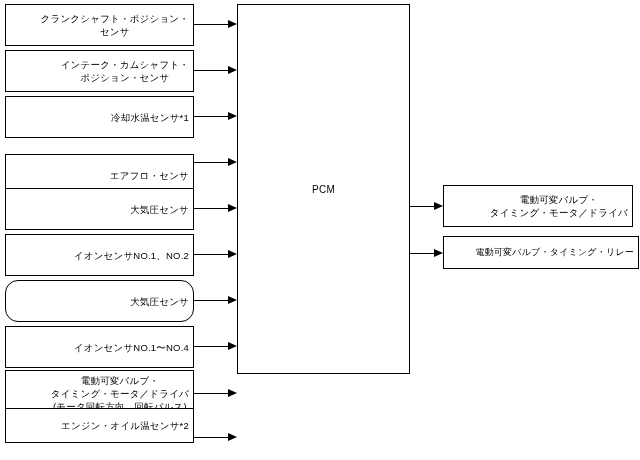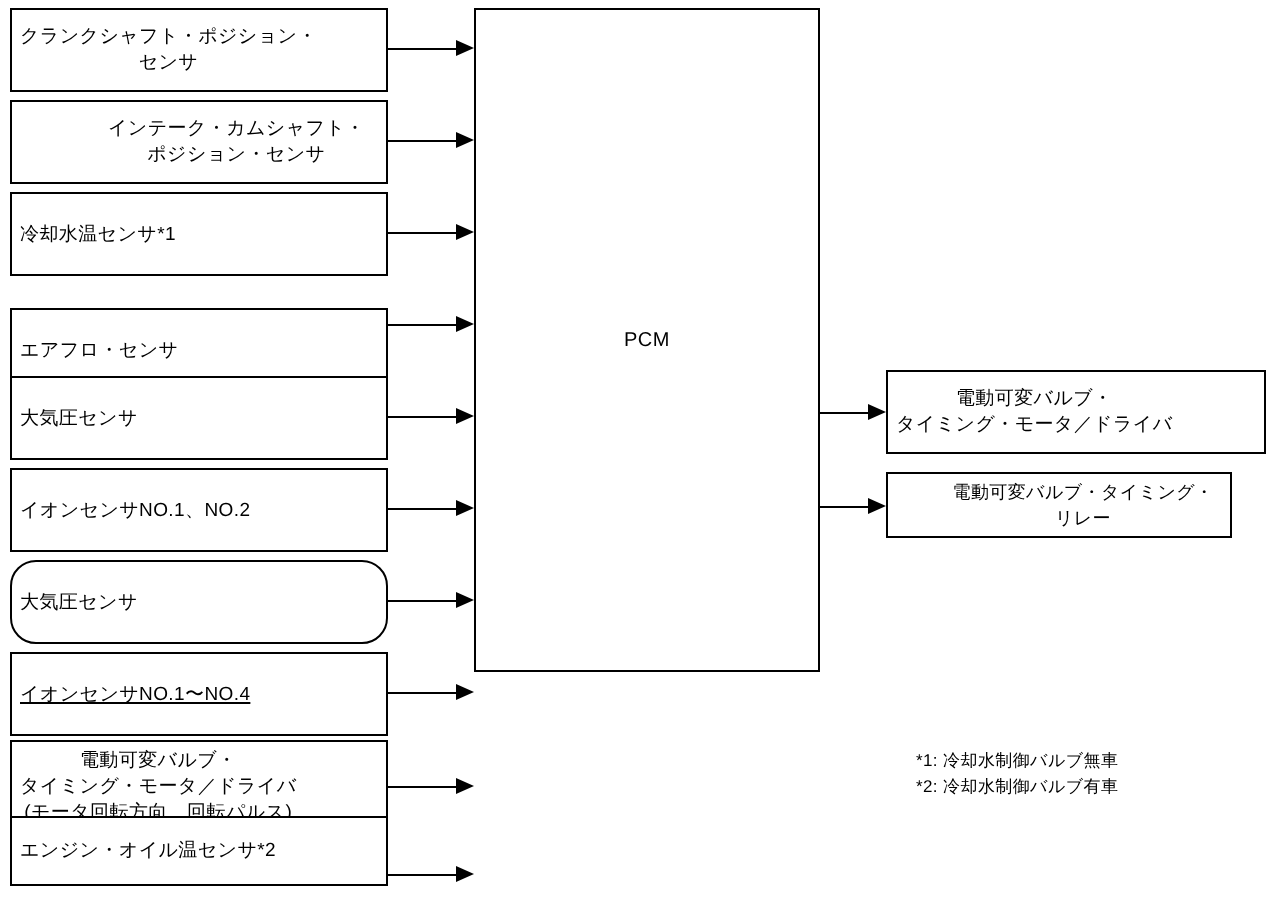--- a/index.html
+++ b/index.html
@@ -15,21 +15,21 @@
     font-family: "Liberation Sans", "DejaVu Sans", sans-serif;
     overflow: hidden;
   }
   .box {
     position: absolute;
     box-sizing: border-box;
     border: 1px solid #000000;
     background: #ffffff;
     display: flex;
     align-items: center;
-    justify-content: flex-start;
+    justify-content: flex-end;
     text-align: center;
     font-size: 9.5px;
     line-height: 13px;
     color: #000000;
     letter-spacing: 0.2px;
     white-space: pre-line;
     padding: 0 4px;
   }
   .pcm-box {
     position: absolute;
@@ -94,21 +94,21 @@
   </div>
   <div class="box" style="left:5px; top:188px; width:189px; height:42px;">
     <span>大気圧センサ</span>
   </div>
   <div class="box" style="left:5px; top:234px; width:189px; height:42px;">
     <span>イオンセンサNO.1、NO.2</span>
   </div>
   <div class="box" style="left:5px; top:280px; width:189px; height:42px;border-radius:13px;">
     <span>大気圧センサ</span>
   </div>
-  <div class="box" style="left:5px; top:326px; width:189px; height:42px;text-decoration:underline;">
+  <div class="box" style="left:5px; top:326px; width:189px; height:42px;">
     <span>イオンセンサNO.1〜NO.4</span>
   </div>
   <div class="box" style="left:5px; top:370px; width:189px; height:46px;">
     <span>電動可変バルブ・
 タイミング・モータ／ドライバ
 (モータ回転方向、回転パルス)</span>
   </div>
   <div class="box" style="left:5px; top:408px; width:189px; height:35px;">
     <span>エンジン・オイル温センサ*2</span>
   </div>
@@ -147,37 +147,35 @@
   </div>
   <div class="arrow" style="left:194px; top:389px; width:43px;">
     <span class="shaft" style="width:34px;"></span>
     <span class="head" style="left:34px;"></span>
   </div>
   <div class="arrow" style="left:194px; top:433px; width:43px;">
     <span class="shaft" style="width:34px;"></span>
     <span class="head" style="left:34px;"></span>
   </div>
 
-  <div class="pcm-box" style="left:237px; top:4px; width:173px; height:332px;">
+  <div class="pcm-box" style="left:237px; top:4px; width:173px; height:370px;">
     <span>PCM</span>
   </div>
 
   <div class="arrow" style="left:410px; top:202px; width:33px;">
     <span class="shaft" style="width:24px;"></span>
     <span class="head" style="left:24px;"></span>
   </div>
   <div class="arrow" style="left:410px; top:249px; width:33px;">
     <span class="shaft" style="width:24px;"></span>
     <span class="head" style="left:24px;"></span>
   </div>
 
   <div class="box" style="left:443px; top:185px; width:190px; height:42px;">
     <span>電動可変バルブ・
 タイミング・モータ／ドライバ</span>
   </div>
-  <div class="box" style="left:443px; top:236px; width:173px; height:33px; font-size:9px;padding-left:28px;">
+  <div class="box" style="left:443px; top:236px; width:196px; height:33px; font-size:9px;padding-left:28px;">
     <span>電動可変バルブ・タイミング・リレー</span>
   </div>
 
-  <div class="footnotes" style="left:458px; top:374px; width:170px;">*1: 冷却水制御バルブ無車
-*2: 冷却水制御バルブ有車</div>
 
 </div>
 
 </body></html>

